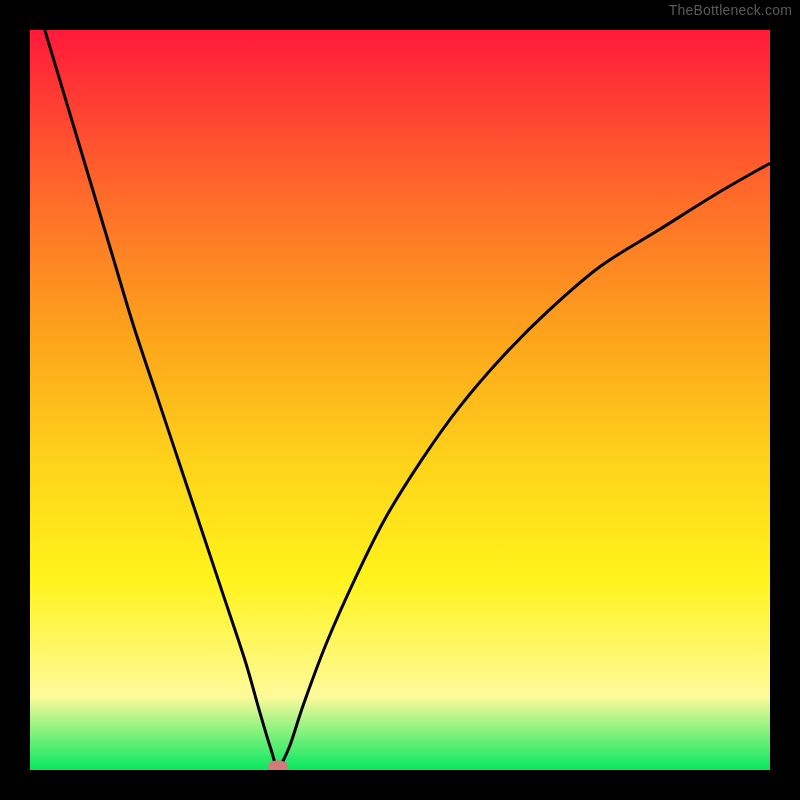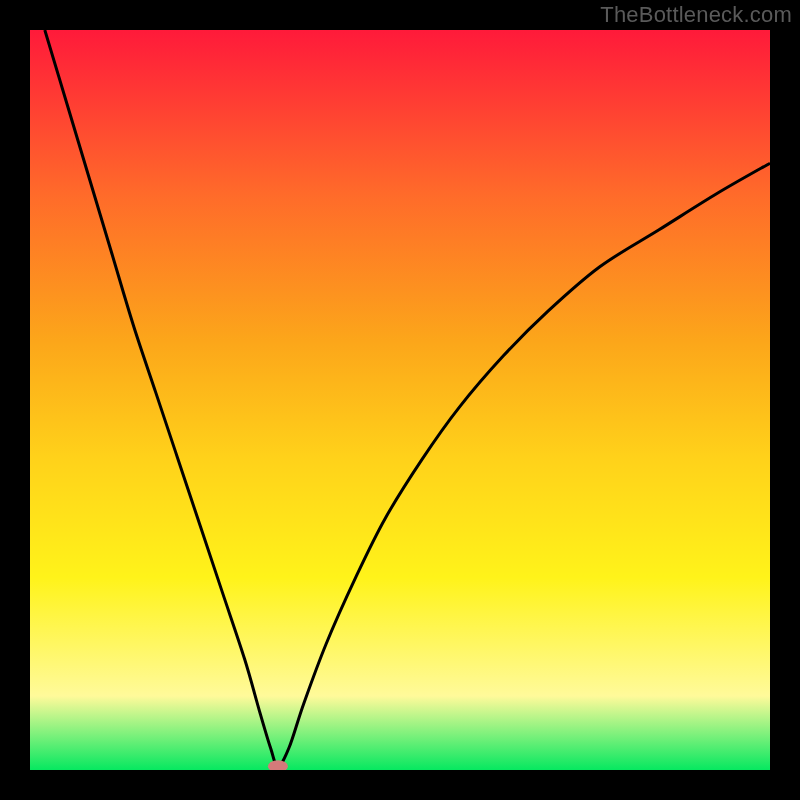--- a/index.html
+++ b/index.html
@@ -9,21 +9,21 @@
     background: #000;
     position: relative;
     font-family: Arial, Helvetica, sans-serif;
     overflow: hidden;
   }
   .watermark {
     position: absolute;
     top: 2px;
     right: 8px;
     color: #5a5a5a;
-    font-size: 22px;
+    font-size: 14px;
     font-weight: 500;
     z-index: 5;
     letter-spacing: 0.2px;
   }
   .frame {
     position: absolute;
     left: 30px;
     top: 30px;
     width: 740px;
     height: 740px;

